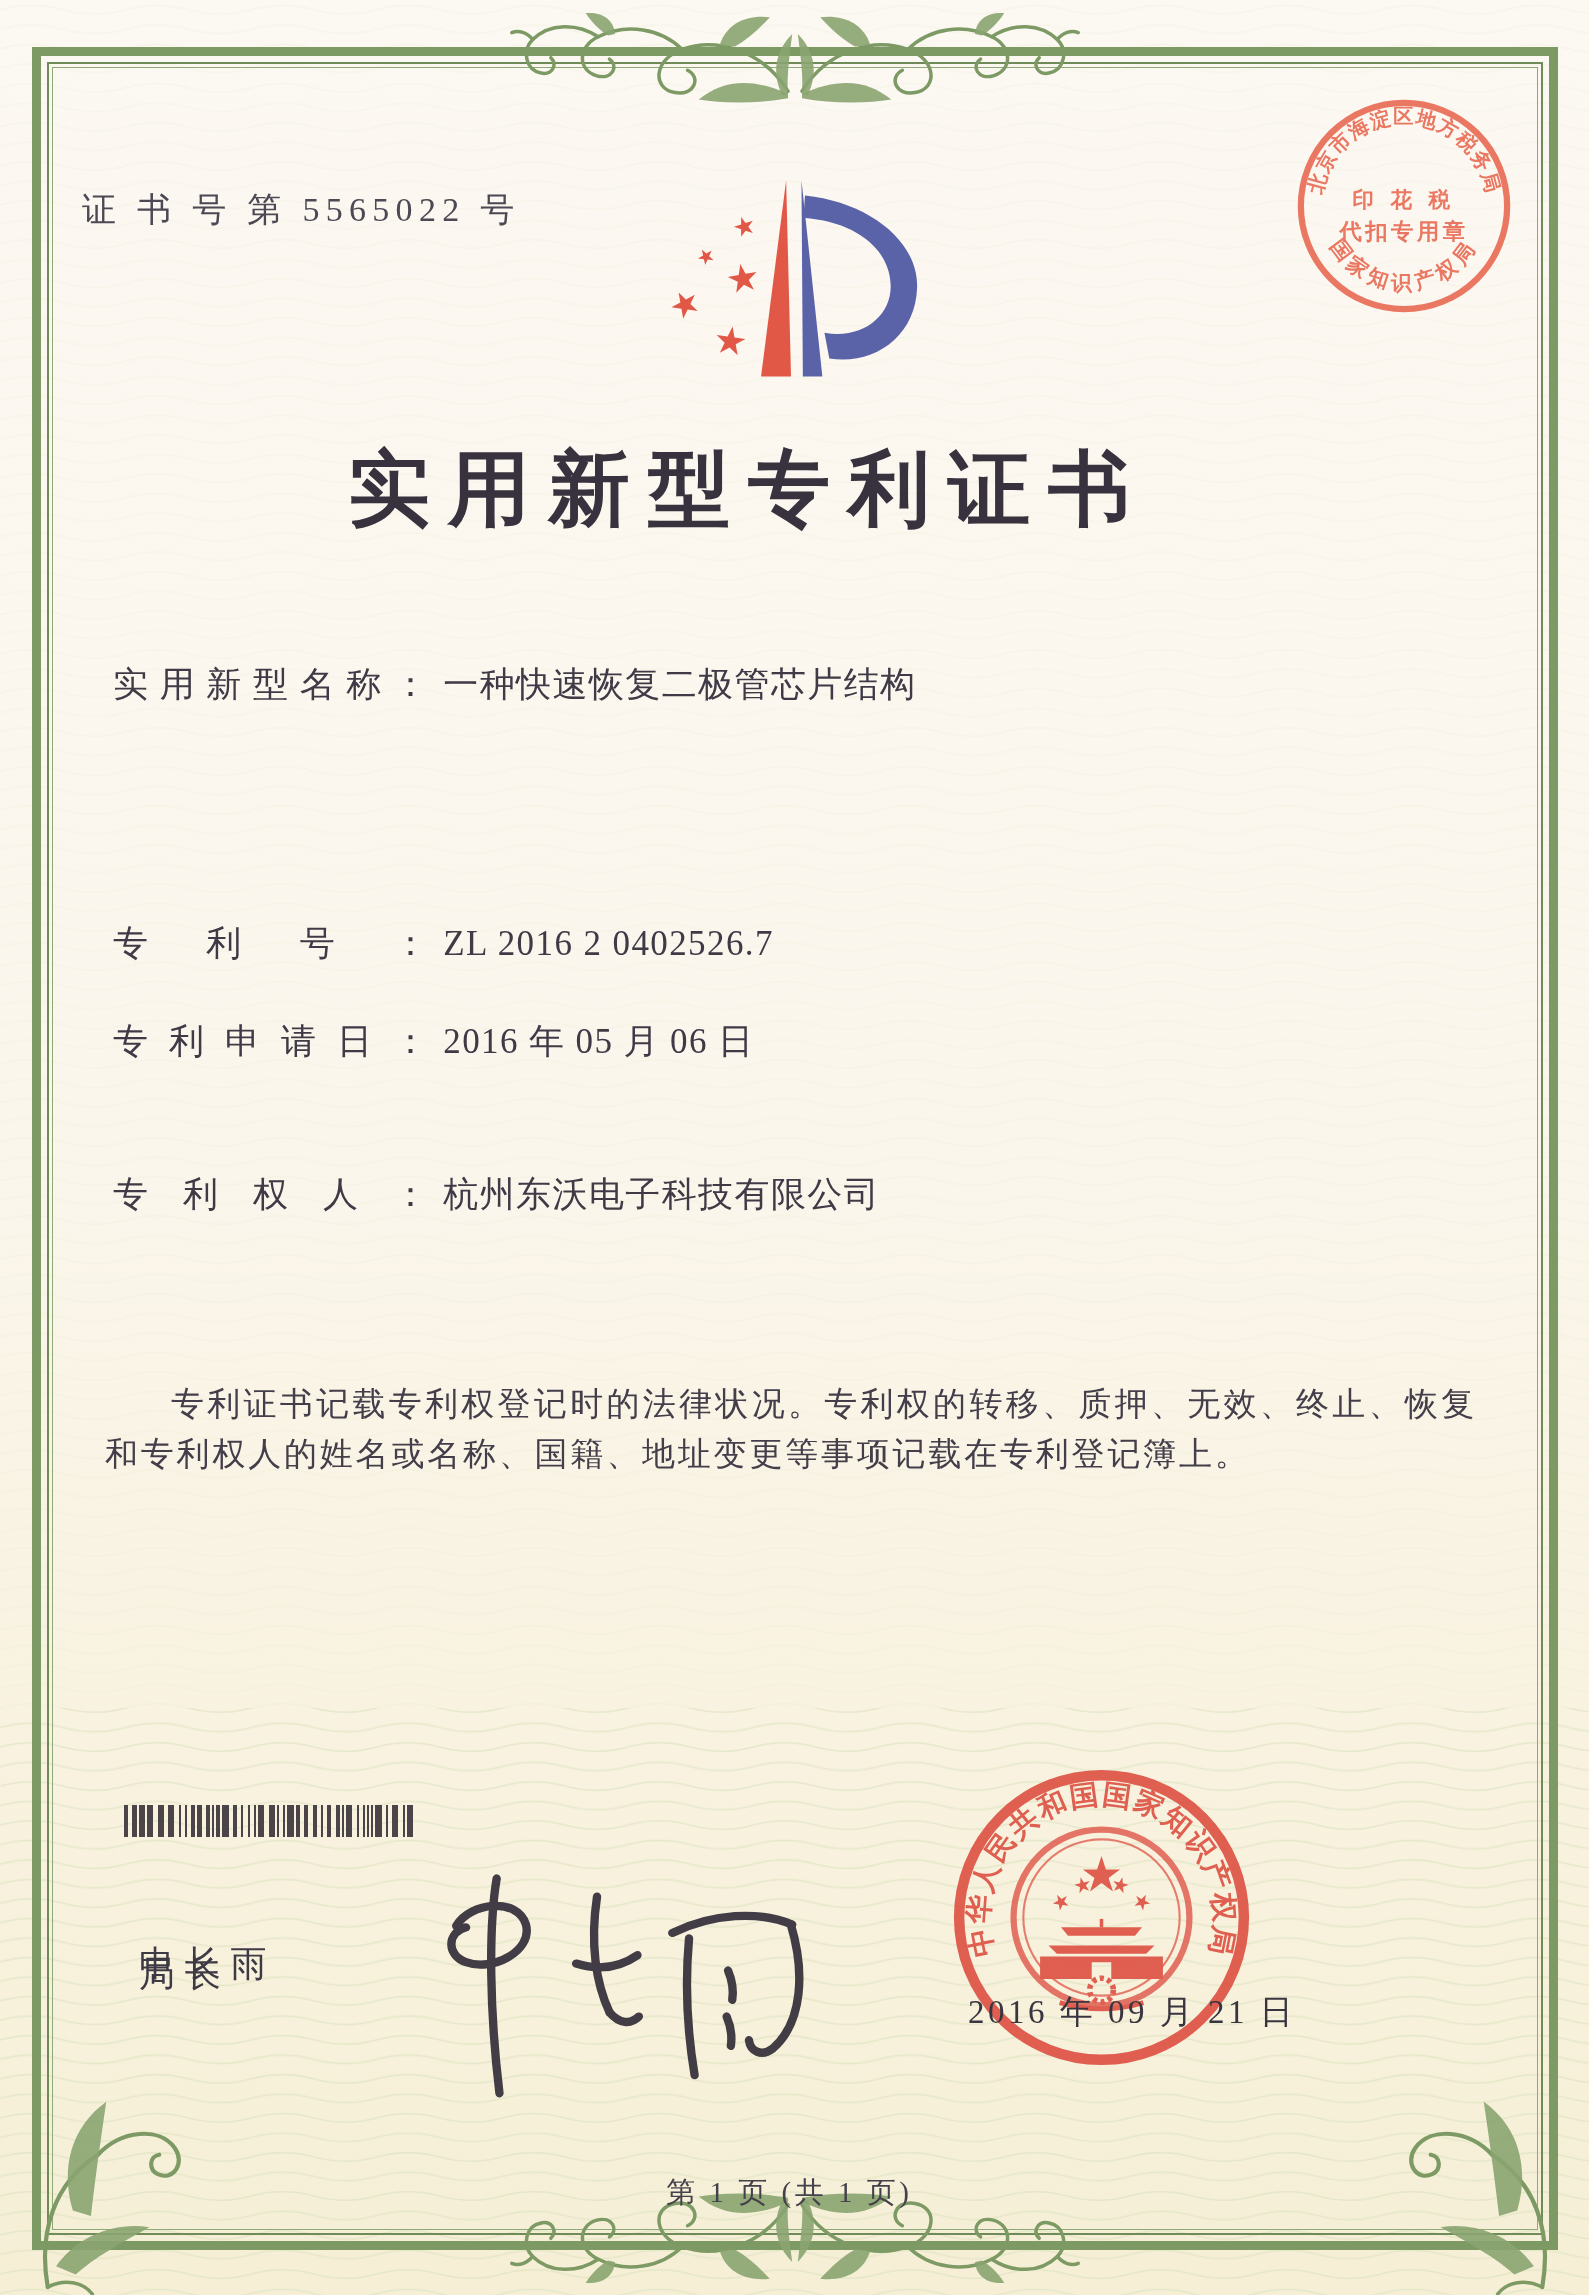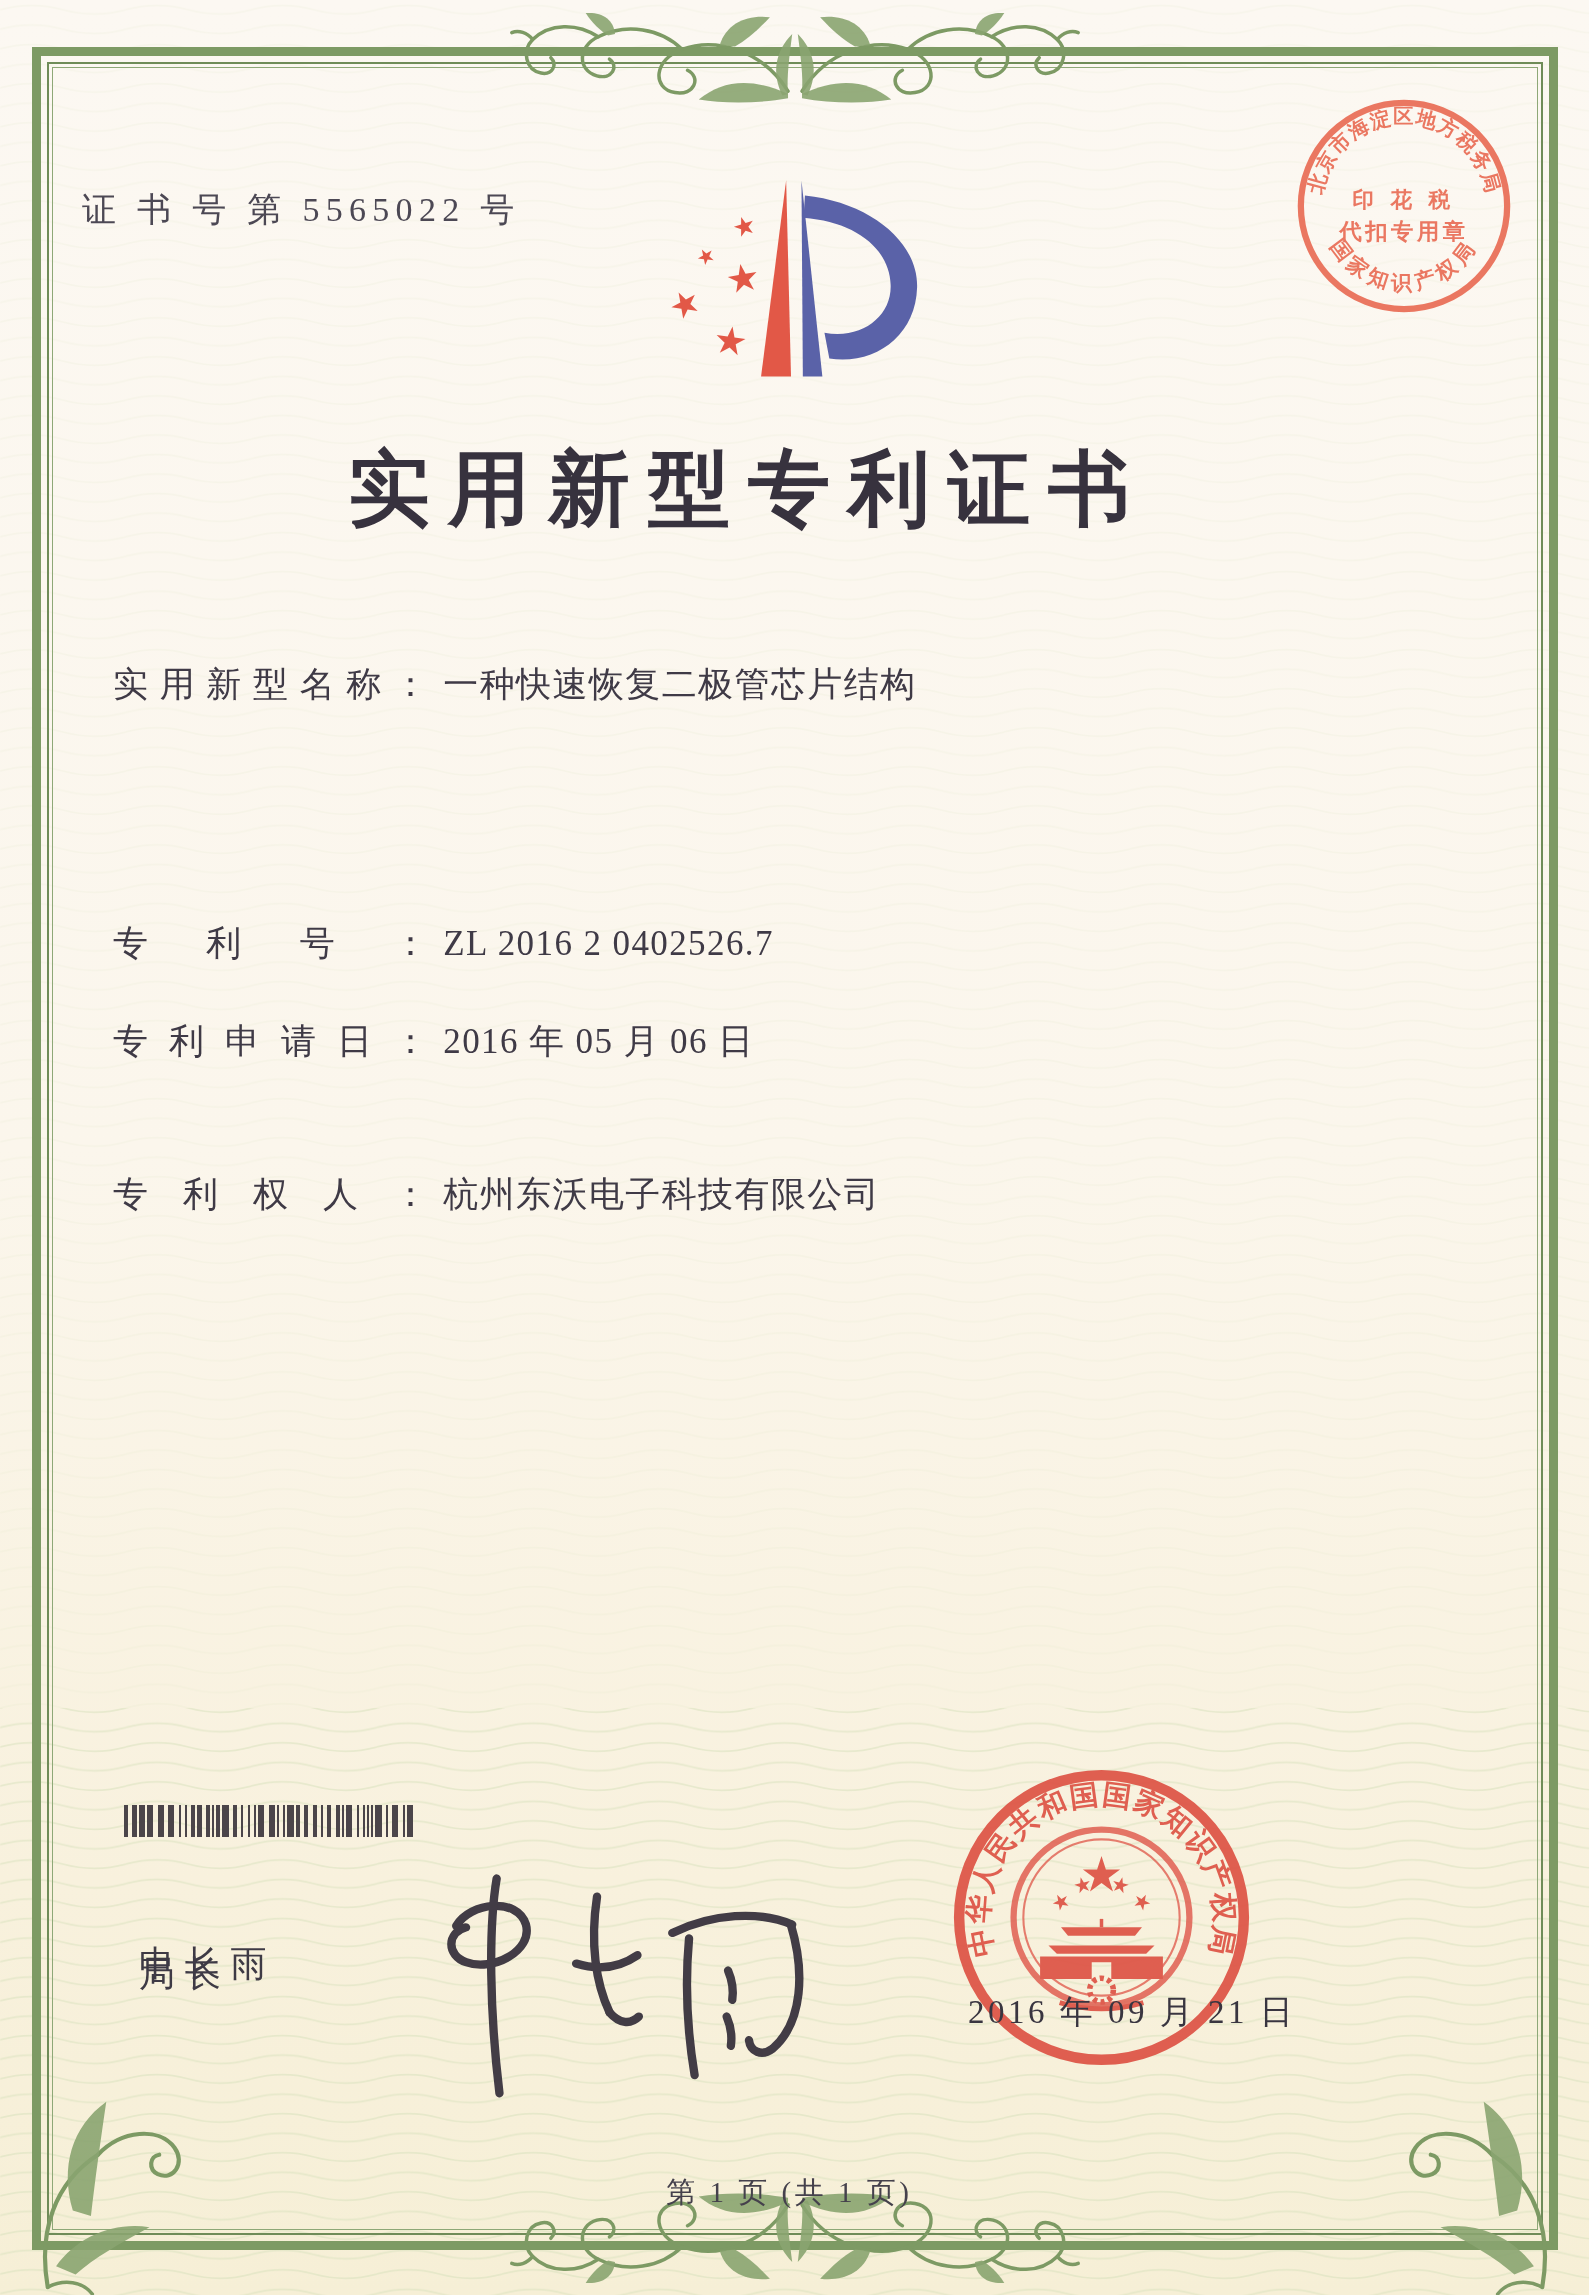--- a/index.html
+++ b/index.html
@@ -146,20 +146,21 @@
   </div>
   <div class="field" style="top:1018px">
     <span class="lab">专利申请日：</span><span class="val">2016 年 05 月 06 日</span>
   </div>
   <div class="field" style="top:1171px">
     <span class="lab">专利权人：</span><span class="val">杭州东沃电子科技有限公司</span>
   </div>
 
   
   <div class="bodytext">
+    <p>专利证书记载专利权登记时的法律状况。专利权的转移、质押、无效、终止、恢复和专利权人的姓名或名称、国籍、地址变更等事项记载在专利登记簿上。</p>
   </div>
 
   
   <div class="barcode"><i style="width: 4.2px; margin-right: 4.2px;"></i><i style="width: 4.2px; margin-right: 2.1px;"></i><i style="width: 6.3px; margin-right: 2.1px;"></i><i style="width: 6.3px; margin-right: 4.2px;"></i><i style="width: 6.3px; margin-right: 4.2px;"></i><i style="width: 6.3px; margin-right: 4.2px;"></i><i style="width: 2.1px; margin-right: 4.2px;"></i><i style="width: 2.1px; margin-right: 4.2px;"></i><i style="width: 4.2px; margin-right: 2.1px;"></i><i style="width: 4.2px; margin-right: 4.2px;"></i><i style="width: 4.2px; margin-right: 2.1px;"></i><i style="width: 2.1px; margin-right: 2.1px;"></i><i style="width: 4.2px; margin-right: 2.1px;"></i><i style="width: 6.3px; margin-right: 4.2px;"></i><i style="width: 4.2px; margin-right: 4.2px;"></i><i style="width: 2.1px; margin-right: 4.2px;"></i><i style="width: 2.1px; margin-right: 4.2px;"></i><i style="width: 2.1px; margin-right: 2.1px;"></i><i style="width: 6.3px; margin-right: 4.2px;"></i><i style="width: 6.3px; margin-right: 2.1px;"></i><i style="width: 2.1px; margin-right: 4.2px;"></i><i style="width: 2.1px; margin-right: 2.1px;"></i><i style="width: 6.3px; margin-right: 2.1px;"></i><i style="width: 4.2px; margin-right: 4.2px;"></i><i style="width: 4.2px; margin-right: 4.2px;"></i><i style="width: 4.2px; margin-right: 4.2px;"></i><i style="width: 2.1px; margin-right: 4.2px;"></i><i style="width: 4.2px; margin-right: 4.2px;"></i><i style="width: 4.2px; margin-right: 2.1px;"></i><i style="width: 2.1px; margin-right: 2.1px;"></i><i style="width: 6.3px; margin-right: 4.2px;"></i><i style="width: 2.1px; margin-right: 4.2px;"></i><i style="width: 2.1px; margin-right: 2.1px;"></i><i style="width: 2.1px; margin-right: 2.1px;"></i><i style="width: 2.1px; margin-right: 2.1px;"></i><i style="width: 6.3px; margin-right: 4.2px;"></i><i style="width: 2.1px; margin-right: 4.2px;"></i><i style="width: 6.3px; margin-right: 4.2px;"></i><i style="width: 2.1px; margin-right: 2.1px;"></i><i style="width: 6.3px; margin-right: 4.2px;"></i></div>
 
   
   <div class="officer" style="top:1950px">局长</div>
   <div class="officer" style="top:1940px">申长雨</div>
 
   

